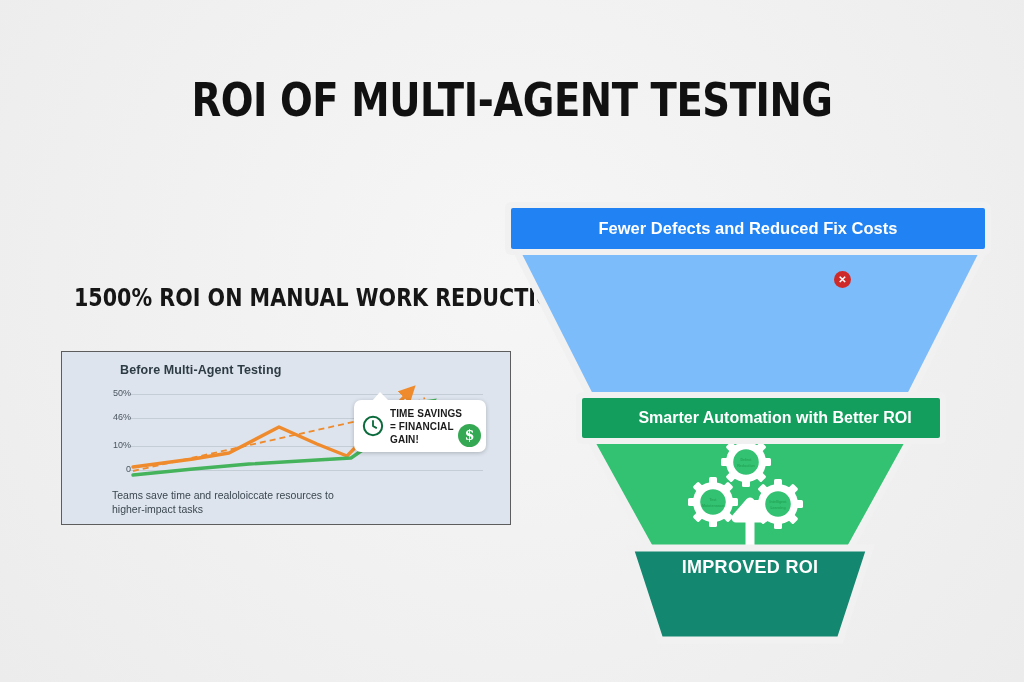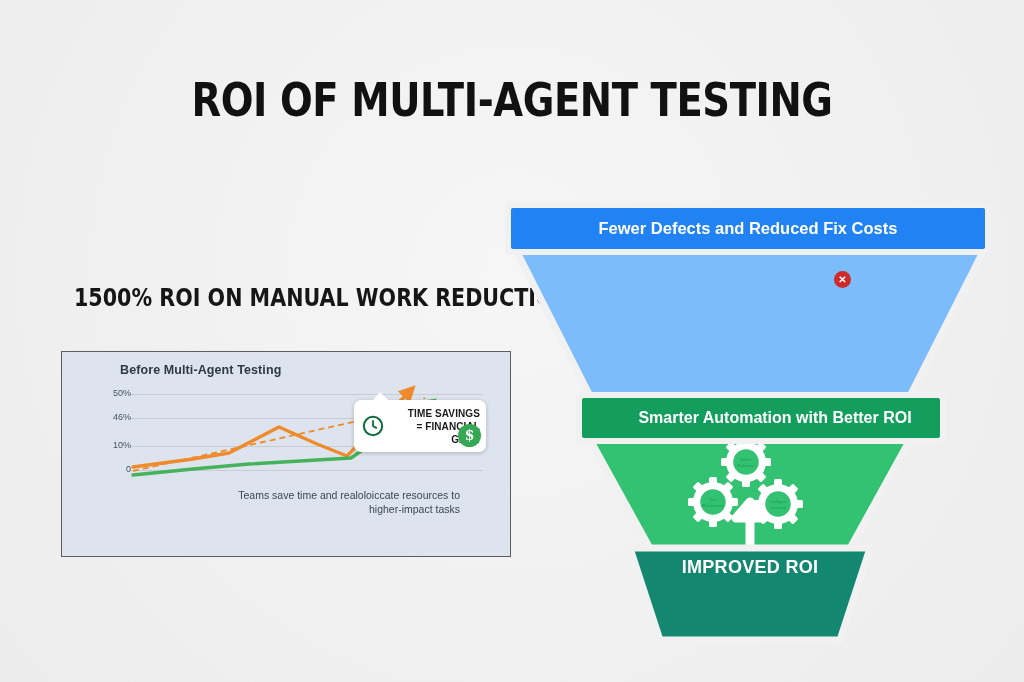--- a/index.html
+++ b/index.html
@@ -50,21 +50,21 @@
     transform-origin: left center;
     white-space: nowrap;
   }
 
   
   .chart-card {
     position: absolute;
     left: 61px;
     top: 351px;
     width: 450px;
-    height: 206px;
+    height: 174px;
     background: #dde4ed;
     border: 1px solid #5d5d5d;
     box-sizing: border-box;
     overflow: visible;
   }
   .chart-title {
     position: absolute;
     left: 58px;
     top: 11px;
     font-size: 12.5px;
@@ -92,21 +92,21 @@
     left: 40px;
     right: 6px;
     height: 1px;
     background: #c4ccd6;
   }
   .chart-caption {
     position: absolute;
     left: 50px;
     right: 50px;
     top: 136px;
-    text-align: right;
+    text-align: left;
     font-size: 10.5px;
     line-height: 1.35;
     color: #3b4750;
   }
 
   
   .callout {
     position: absolute;
     left: 354px;
     top: 400px;
@@ -123,21 +123,21 @@
     width: 0; height: 0;
     border-left: 8px solid transparent;
     border-right: 9px solid transparent;
     border-bottom: 9px solid #ffffff;
   }
   .callout-text {
     position: absolute;
     left: 36px;
     right: 6px;
     top: 7px;
-    text-align: right;
+    text-align: left;
     font-size: 10px;
     font-weight: bold;
     line-height: 1.3;
     color: #1b1b1b;
     letter-spacing: 0.1px;
   }
   .clock-icon {
     position: absolute;
     left: 8px;
     top: 15px;

